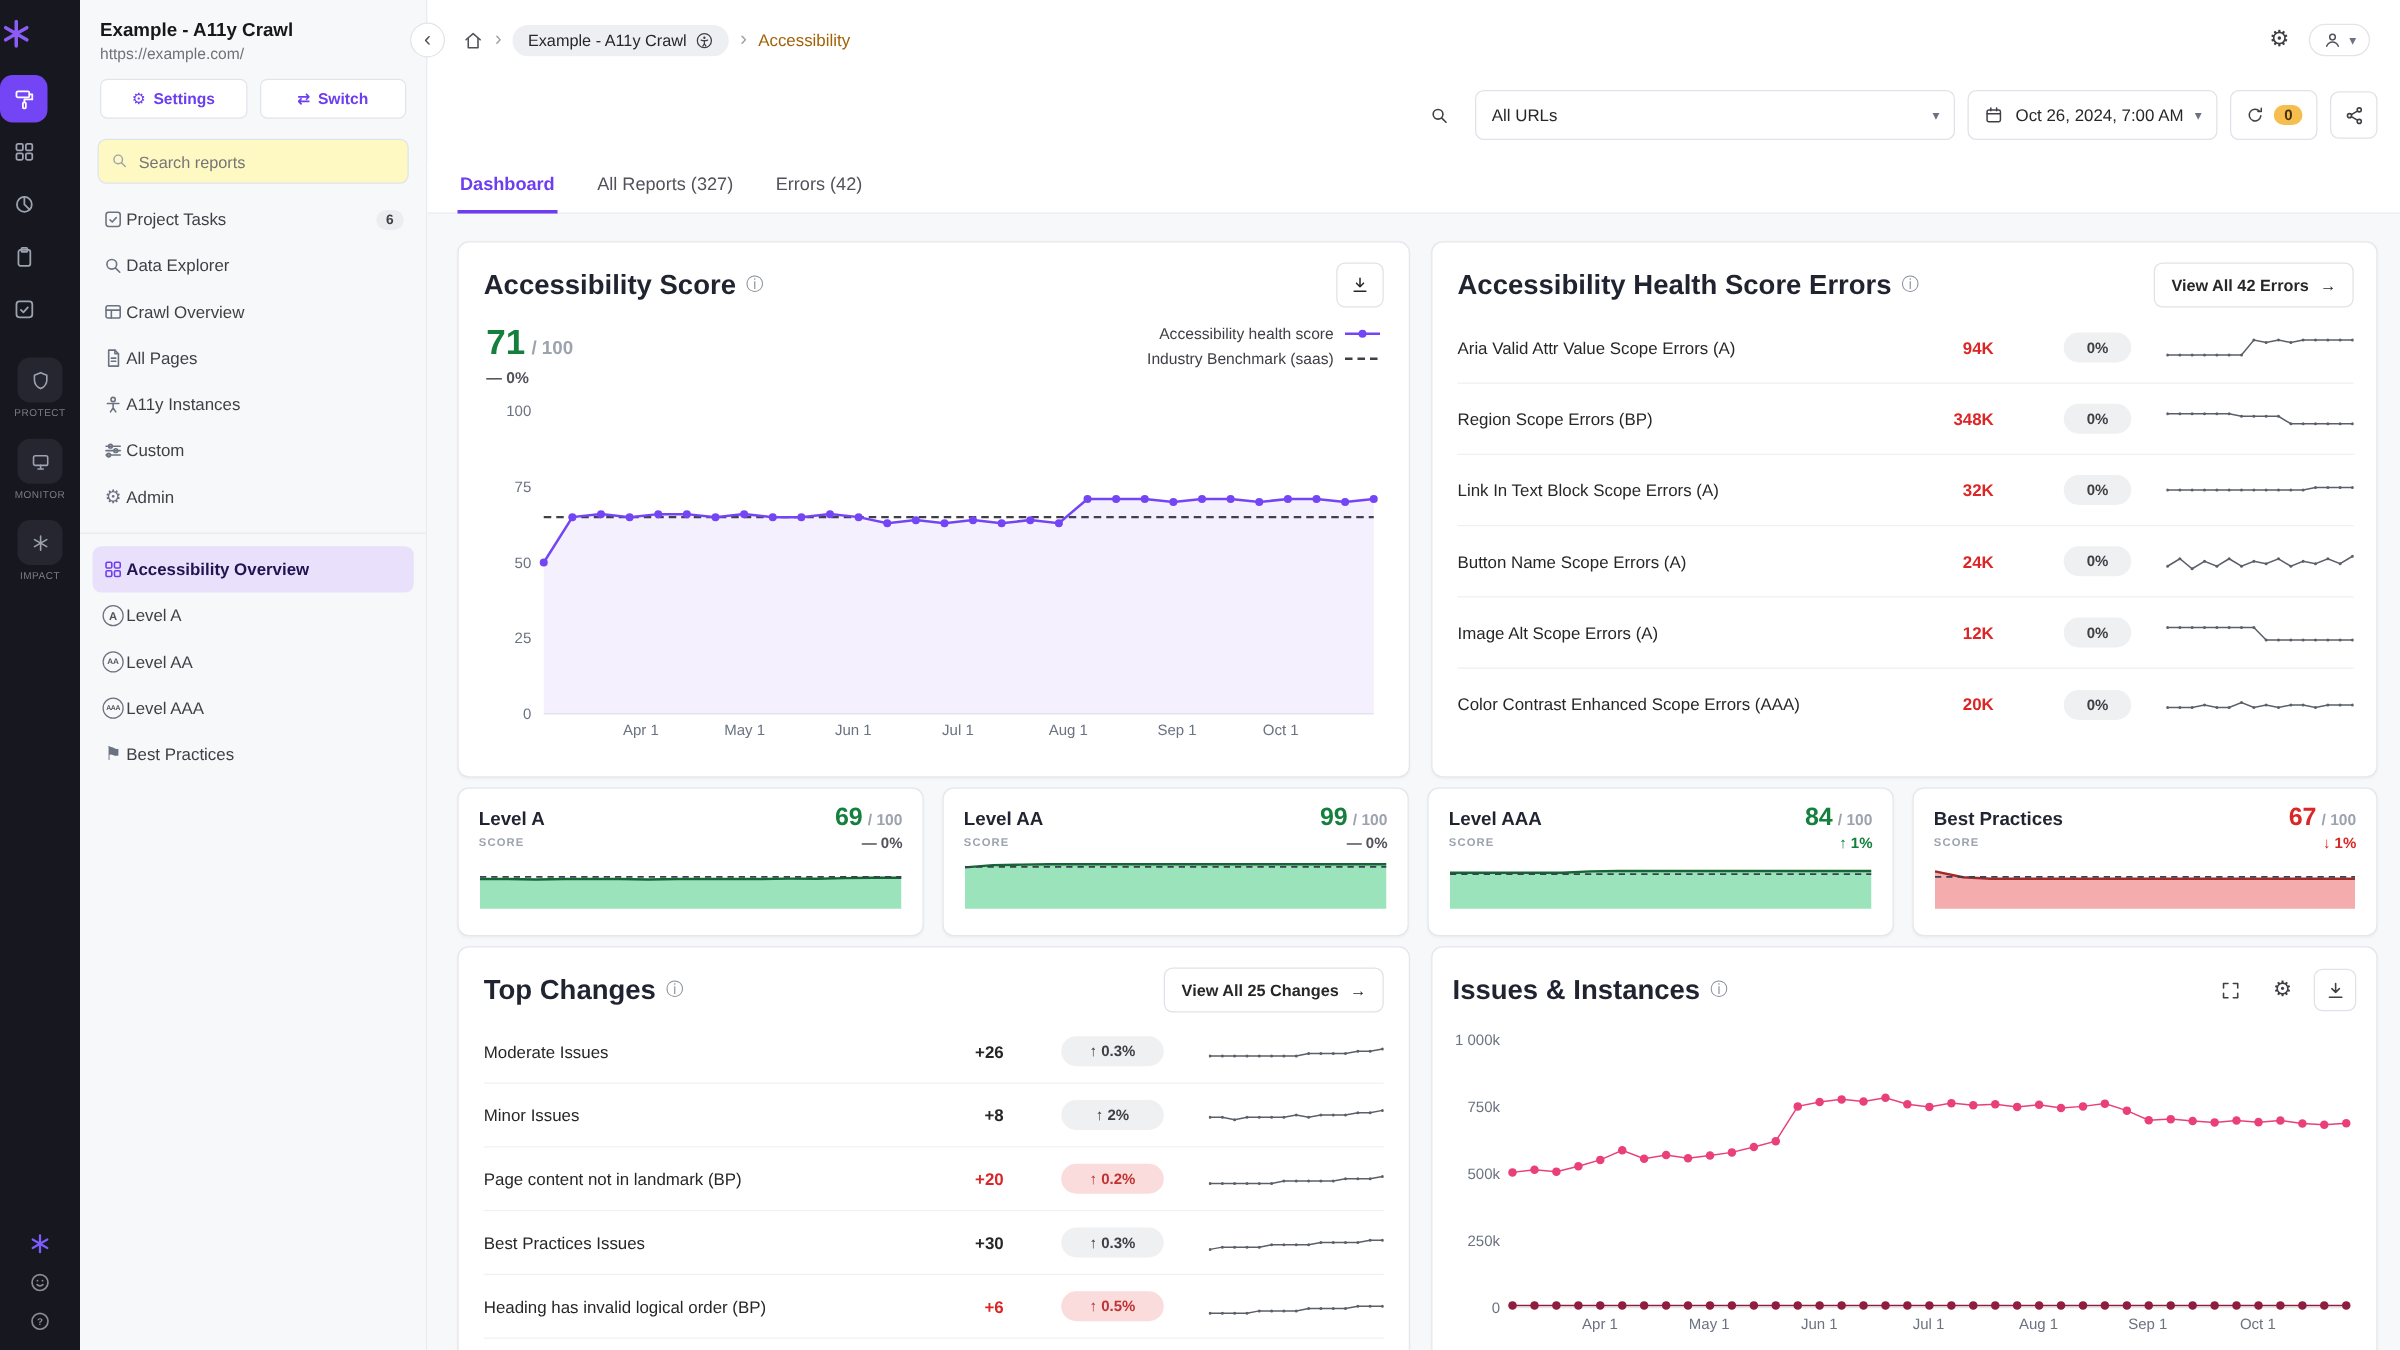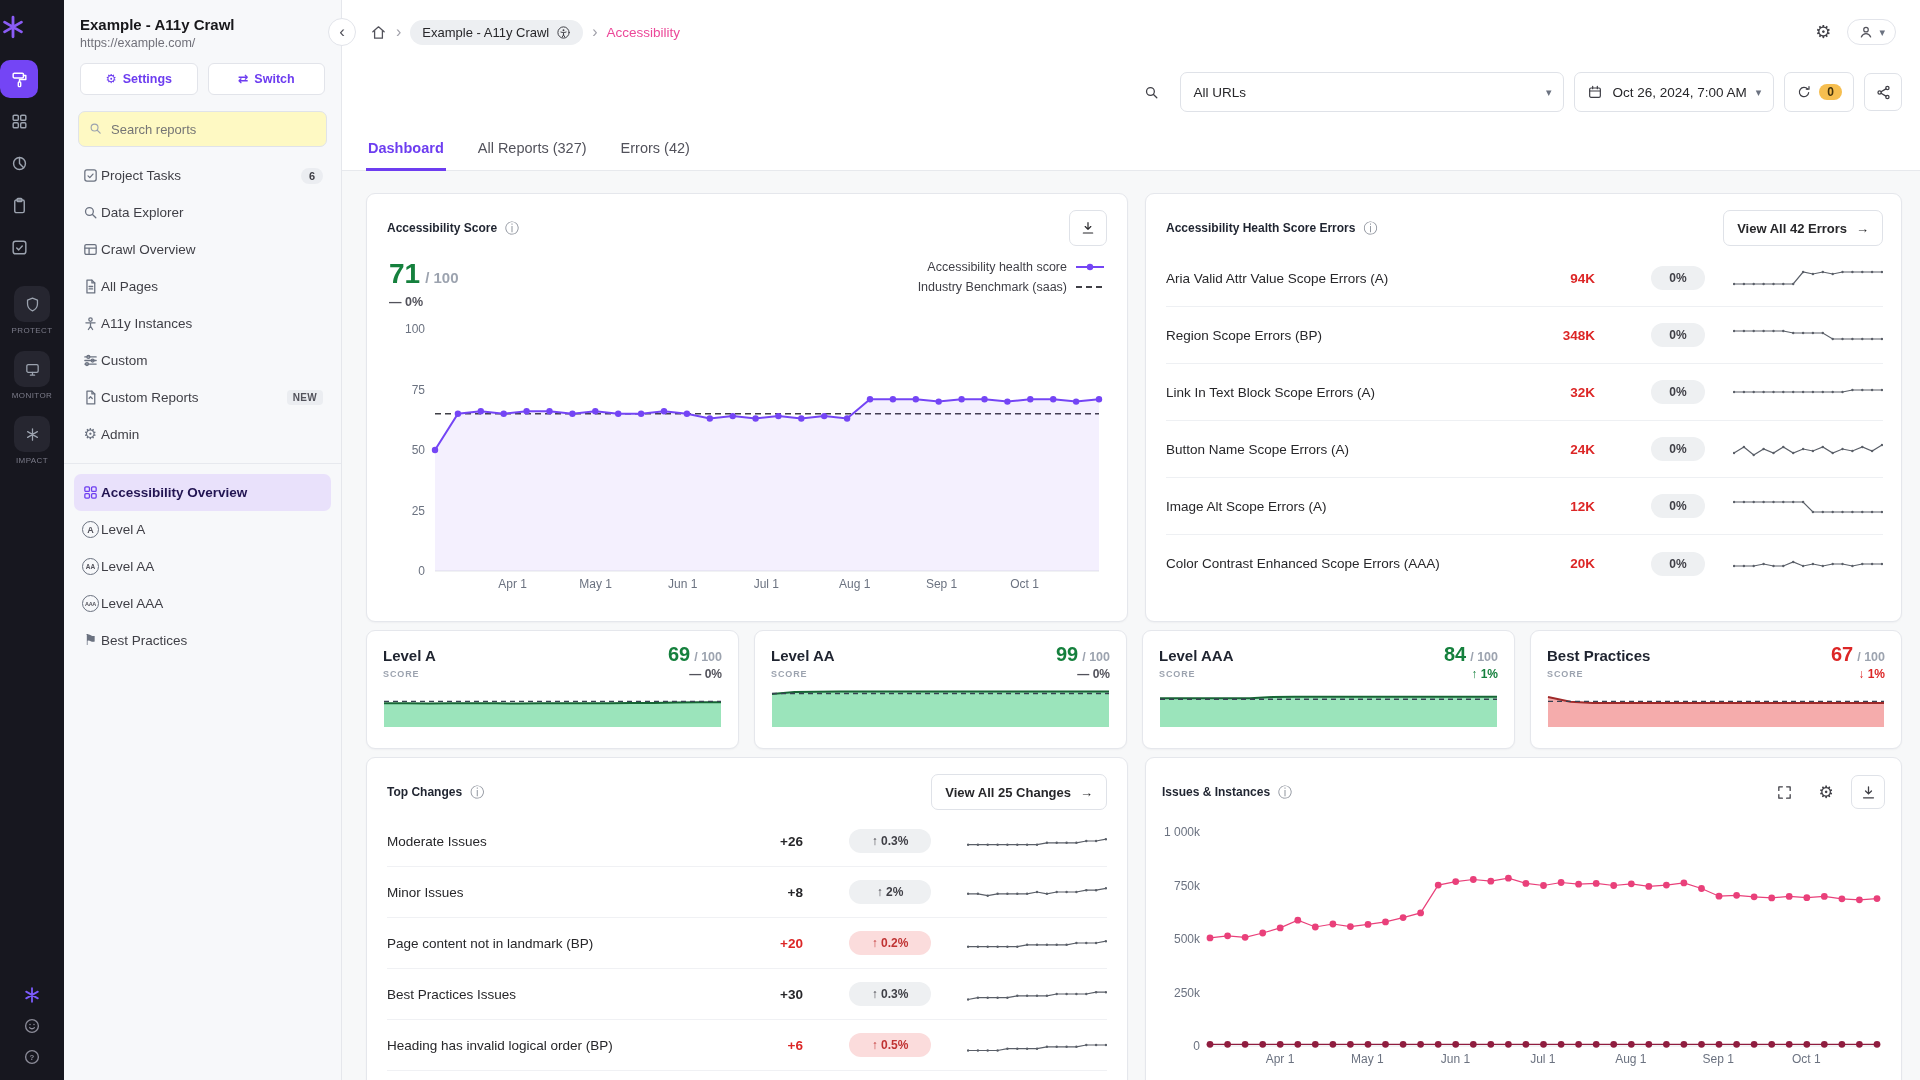--- a/index.html
+++ b/index.html
@@ -48,21 +48,21 @@
   .circ.s1{font-size:9px}.circ.s2{font-size:6.5px}.circ.s3{font-size:5.5px;letter-spacing:-.3px}
 
   
   .main{flex:1;position:relative;display:flex;flex-direction:column;background:#fff;min-width:0}
   .collapse-btn{position:absolute;left:-14px;top:18px;width:28px;height:28px;border-radius:50%;background:#fff;border:1px solid #e2e4ea;display:flex;align-items:center;justify-content:center;color:#52525b;font-size:17px;z-index:6;cursor:pointer}
   .topbar{height:64px;display:flex;align-items:center;padding:0 24px 0 28px;gap:9px}
   .topbar .ic{width:17px;height:17px;color:#52525b}
   .crumb-sep{color:#a1a1aa;font-size:16px;cursor:default}
   .crumb-pill{display:flex;align-items:center;gap:7px;background:#edeff2;border-radius:16px;padding:5px 12px;font-size:13px;color:#27272a;cursor:pointer}
   .crumb-pill .ic{width:15px;height:15px;color:#3f3f46}
-  .crumb-text{font-size:13.5px;color:#ec4899;cursor:pointer}
+  .crumb-text{font-size:13.5px;color:#a16207;cursor:pointer}
   .topbar-right{margin-left:auto;display:flex;align-items:center;gap:16px}
   .gear-glyph{font-size:18px;color:#3f3f46;cursor:pointer}
   .avatar-pill{display:flex;align-items:center;gap:5px;border:1px solid #e2e4ea;border-radius:18px;padding:4px 10px;cursor:pointer;color:#52525b;background:#fff}
   .avatar-pill .ic{width:16px;height:16px}
   .chev{color:#6b7280;font-size:11px}
 
   .titlebar{display:flex;align-items:center;padding:8px 18px 18px 24px}
   .page-title{font-size:23px;font-weight:700;color:#18181b;letter-spacing:-.2px}
   .controls{margin-left:auto;display:flex;align-items:center;gap:10px}
   .icon-btn{width:38px;height:38px;border-radius:7px;display:flex;align-items:center;justify-content:center;color:#3f3f46;background:#fff;cursor:pointer;border:none}
@@ -77,21 +77,21 @@
   .refresh-badge{background:#f6be4f;color:#43320b;font-size:12px;font-weight:700;border-radius:10px;padding:1px 8px}
 
   .tabs{display:flex;gap:30px;padding:0 24px;border-bottom:1px solid #e7e9ed;background:#fff}
   .tab{padding:10px 2px 12px;font-size:14.5px;color:#52525b;cursor:pointer;border-bottom:3px solid transparent;margin-bottom:-1px}
   .tab.active{color:#6d3df0;font-weight:700;border-bottom-color:#6d3df0}
 
   .content{flex:1;background:#f7f8f9;padding:22px 18px 0 24px;overflow:hidden}
   .row{display:flex;gap:17px;margin-bottom:8px}
   .card{background:#fff;border:1px solid #e5e7ec;border-radius:9px;box-shadow:0 1px 2px rgba(16,24,40,.04)}
   .card-head{display:flex;align-items:center;gap:8px}
-  .card-title{font-size:12px;font-weight:700;color:#1f2430}
+  .card-title{font-size:22px;font-weight:700;color:#1f2430}
   .info{color:#8b909a;font-size:14px;cursor:pointer}
   .pill-btn{display:flex;align-items:center;gap:9px;height:36px;border:1px solid #dfe2e8;border-radius:7px;background:#fff;padding:0 13px;font-size:13px;font-weight:700;color:#27272a;cursor:pointer;margin-left:auto;font-family:inherit}
 
   
   .card-score{width:762px;height:429px;padding:16px 20px 6px}
   .score-flex{display:flex;align-items:flex-start;margin-top:12px;padding:0 2px}
   .score-big{font-size:28px;font-weight:700;color:#15803d}
   .score-max{font-size:15px;color:#9ca3af;margin-left:5px;font-weight:700}
   .score-delta{font-size:12.5px;color:#52525b;margin-top:5px;font-weight:600}
   .legend{margin-left:auto;text-align:right;font-size:12.5px;color:#3f3f46;display:flex;flex-direction:column;gap:6px;margin-top:2px}
@@ -282,28 +282,20 @@
         <span>A11y Instances</span>
       </div>
       <div class="nav-item">
         <svg class="ic" viewBox="0 0 24 24">
             <path d="M4 7h16M4 12h16M4 17h16"></path>
             <circle cx="9" cy="7" r="2.1"></circle>
             <circle cx="15" cy="12" r="2.1"></circle>
             <circle cx="7" cy="17" r="2.1"></circle>
           </svg>
         <span>Custom</span>
-      </div>
-      <div class="nav-item">
-        <svg class="ic" viewBox="0 0 24 24">
-            <path d="M7 3h7l4 4v14H7z"></path>
-            <path d="M14 3v4h4M10 13l2-2 2.5 2.5"></path>
-          </svg>
-        <span>Custom Reports</span>
-          <span class="badge-new">NEW</span>
       </div>
       <div class="nav-item">
         <span class="glyph">⚙</span>
         <span>Admin</span>
       </div>
     </nav>
     <div class="sb-divider"></div>
     <nav class="nav">
       <div class="nav-item active">
         <svg class="ic" viewBox="0 0 24 24">

